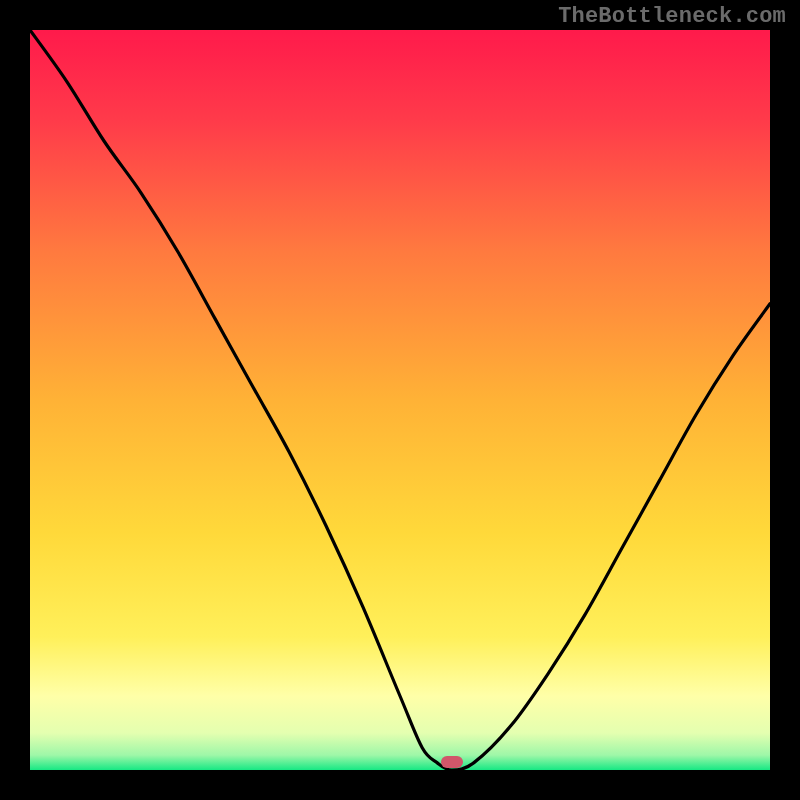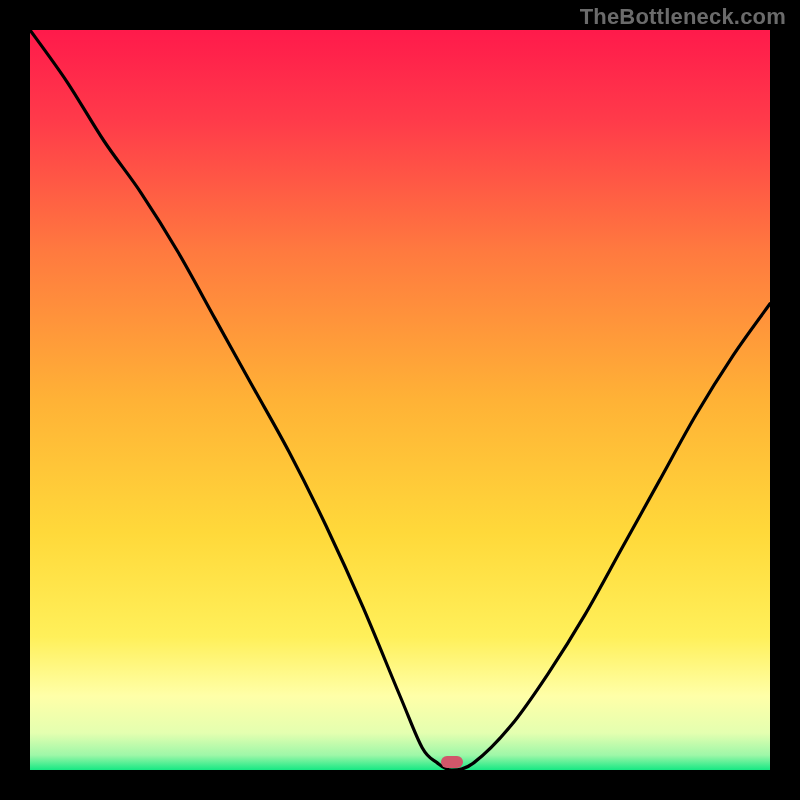--- a/index.html
+++ b/index.html
@@ -43,21 +43,21 @@
   .marker {
     position: absolute;
     width: 22px;
     height: 12px;
     border-radius: 6px;
   }
   .watermark {
     position: absolute;
     top: 4px;
     right: 14px;
-    font-family: Liberation Sans, sans-serif;
+    font-family: Liberation Mono, monospace;
     font-size: 22px;
     font-weight: 600;
     color: #6b6b6b;
     letter-spacing: 0.2px;
   }
 </style>
 </head>
 <body>
 <div class="frame">
 

